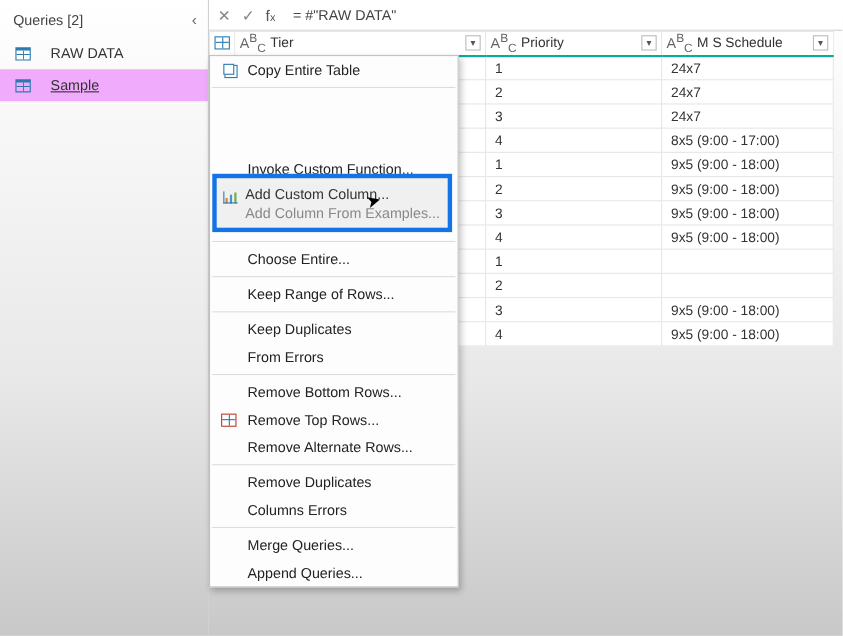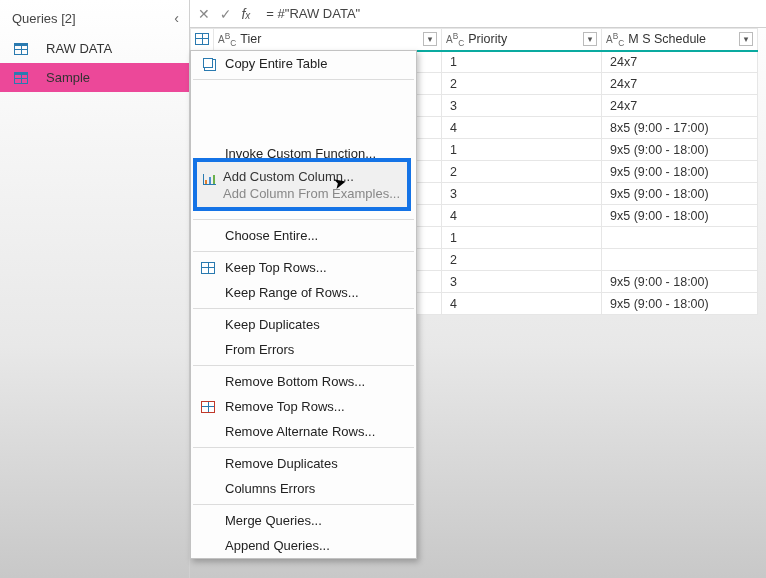--- a/index.html
+++ b/index.html
@@ -32,21 +32,21 @@
     font-size: 14px;
   }
   .query-item {
     display: flex;
     align-items: center;
     padding: 7px 8px 7px 14px;
     gap: 18px;
     color: #333;
     cursor: pointer;
   }
-  .query-item.selected { background: #ec4899; }
+  .query-item.selected { background: #f0abfc; text-decoration: underline; }
   .table-icon {
     width: 14px; height: 12px;
     border: 1px solid #2a7ab0;
     border-top: 3px solid #2a7ab0;
     background:
       linear-gradient(to right,#2a7ab0 1px,transparent 1px) 6px 0 / 100% 100%,
       linear-gradient(to bottom, transparent 3px,#2a7ab0 3px,#2a7ab0 4px, transparent 4px);
   }
   
   .main { flex: 1; display: flex; flex-direction: column; position: relative; }
@@ -54,21 +54,21 @@
     display: flex;
     align-items: center;
     height: 28px;
     border-bottom: 1px solid #d0d0d0;
     padding: 0 8px;
     gap: 10px;
     background:#fff;
     font-size: 14px;
     color:#666;
   }
-  .formula-bar .fx { font-style: italic; color:#555; }
+  .formula-bar .fx { color:#555; }
   .formula-bar .formula-text { color:#444; margin-left:6px; font-size:13px; }
   .formula-bar .x { color:#888; }
   .formula-bar .chk { color:#888; }
   .grid-area {
     position: relative;
     flex: 1;
   }
   table.data {
     border-collapse: collapse;
     background: #fff;
@@ -88,21 +88,21 @@
   }
   .th-inner {
     display:flex;
     align-items:center;
     gap:4px;
     padding: 0 4px;
     height:100%;
   }
   .th-corner { width:22px; background:#fff; }
   .type-ico {
-    font-size:10px;
+    font-size:13px;
     color:#666;
   }
   .filter-btn {
     margin-left:auto;
     width:14px;height:14px;
     border:1px solid #bbb;
     display:flex;align-items:center;justify-content:center;
     color:#555;font-size:9px;
     background:#fff;
   }
@@ -344,24 +344,20 @@
             <span>Add Index Column</span>
           <span class="ctx-sub">▶</span>
         </div>
         <div class="ctx-sep"></div>
         <div class="ctx-item">
           <span class="mi"></span>
             <span>Choose Entire...</span>
         </div>
         <div class="ctx-sep"></div>
         <div class="ctx-item">
-          <span class="mi"><span class="mi-ico ico-grid"></span></span>
-          <span>Keep Top Rows...</span>
-        </div>
-        <div class="ctx-item">
           <span class="mi"></span>
             <span>Keep Range of Rows...</span>
         </div>
         <div class="ctx-sep"></div>
         <div class="ctx-item">
           <span class="mi"></span>
             <span>Keep Duplicates</span>
         </div>
         <div class="ctx-item">
           <span class="mi"></span>

